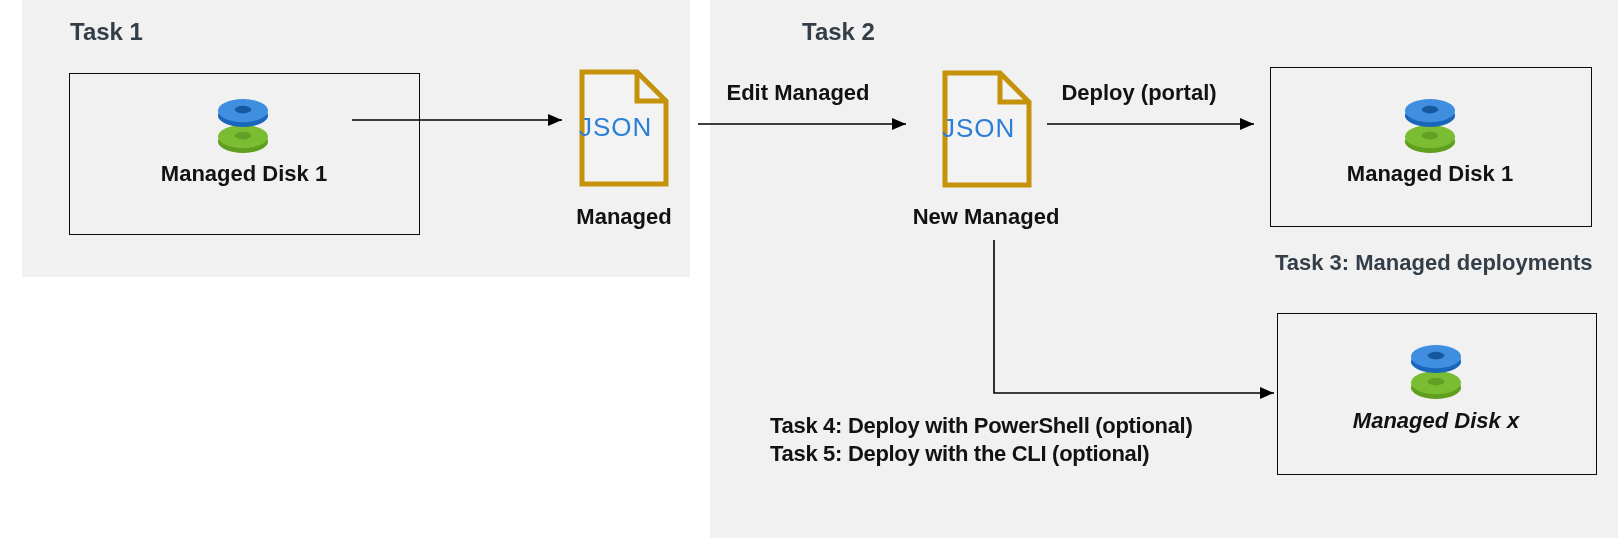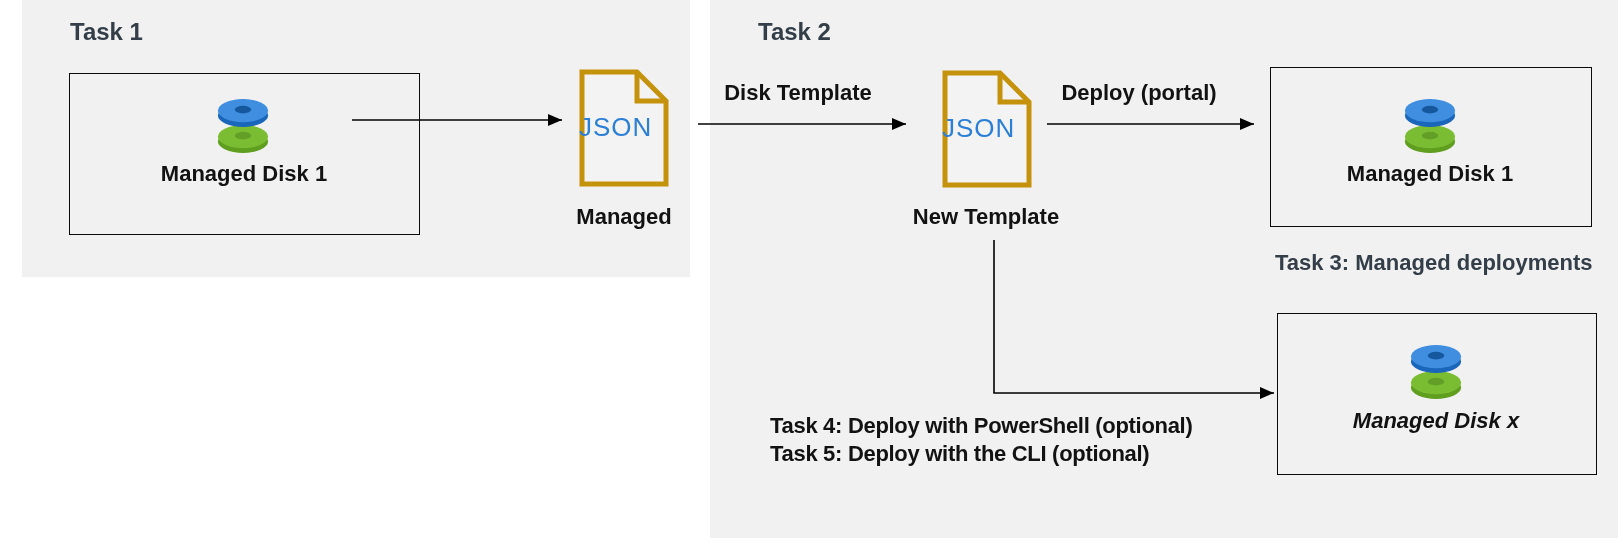--- a/index.html
+++ b/index.html
@@ -94,32 +94,32 @@
 
   <div class="json-doc" style="left:557px;top:69px;width:90px;height:118px;">
     <svg width="90" height="118" viewBox="0 0 90 118">
       <path d="M3,3 H58 L87,32 V115 H3 Z" fill="#f3f3f3" stroke="#C5920B" stroke-width="5" stroke-linejoin="miter"></path>
       <path d="M58,3 V32 H87" fill="none" stroke="#C5920B" stroke-width="5"></path>
     </svg>
     <div class="json-text" style="top:43px;">JSON</div>
   </div>
   <div class="lbl center" style="left:602px;top:203px;">Managed</div>
 
-  <div class="lbl heading" style="left:736px;top:17px;">Task 2</div>
+  <div class="lbl heading" style="left:780px;top:17px;">Task 2</div>
 
-  <div class="lbl center" style="left:776px;top:79px;">Disk Template</div>
+  <div class="lbl center" style="left:776px;top:79px;">Edit Managed</div>
 
   <div class="json-doc" style="left:920px;top:70px;width:90px;height:118px;">
     <svg width="90" height="118" viewBox="0 0 90 118">
       <path d="M3,3 H58 L87,32 V115 H3 Z" fill="#f3f3f3" stroke="#C5920B" stroke-width="5" stroke-linejoin="miter"></path>
       <path d="M58,3 V32 H87" fill="none" stroke="#C5920B" stroke-width="5"></path>
     </svg>
     <div class="json-text" style="top:43px;">JSON</div>
   </div>
-  <div class="lbl center" style="left:964px;top:203px;">New Template</div>
+  <div class="lbl center" style="left:964px;top:203px;">New Managed</div>
 
   <div class="lbl center" style="left:1117px;top:79px;">Deploy (portal)</div>
 
   <div class="node-box" style="left:1248px;top:67px;width:320px;height:158px;"></div>
   <svg class="icon" style="left:1381px;top:97px;" width="54" height="58">
       <use href="#disk-sym"></use>
     </svg>
   <div class="lbl center" style="left:1408px;top:160px;">Managed Disk 1</div>
 
   <div class="lbl heading" style="left:1253px;top:249px;font-size:22px;">Task 3: Managed deployments</div>

